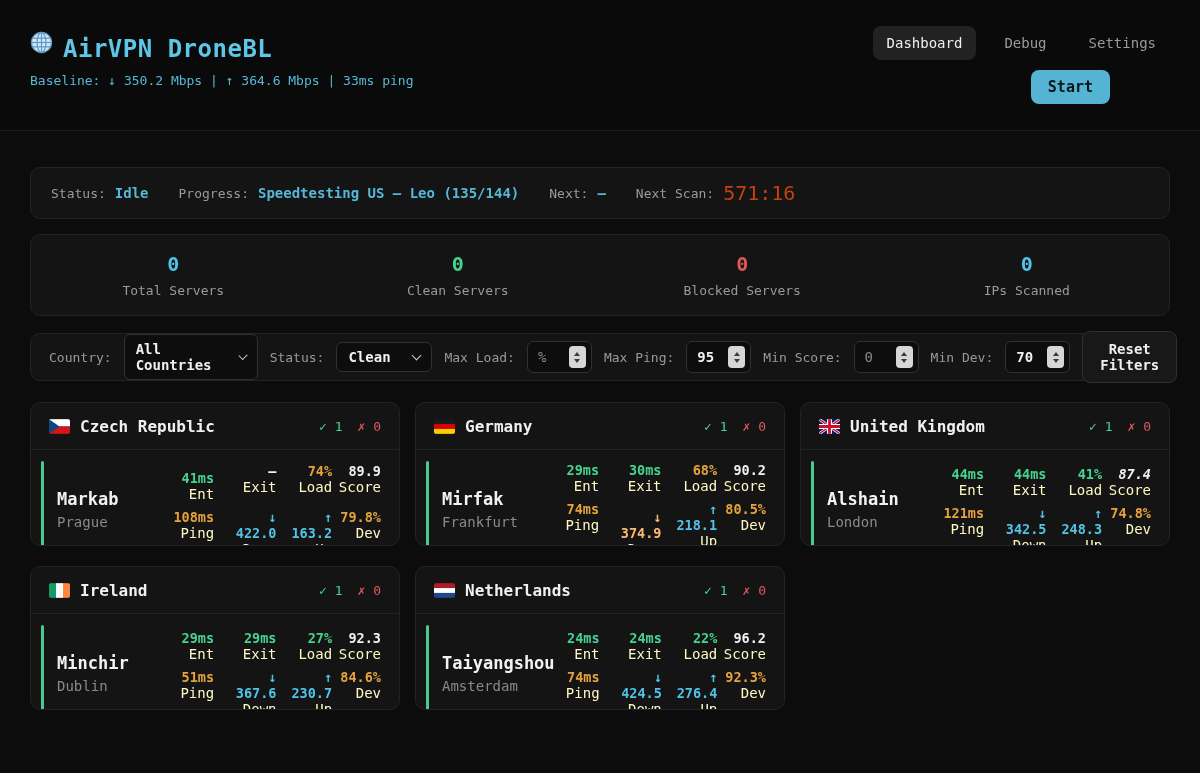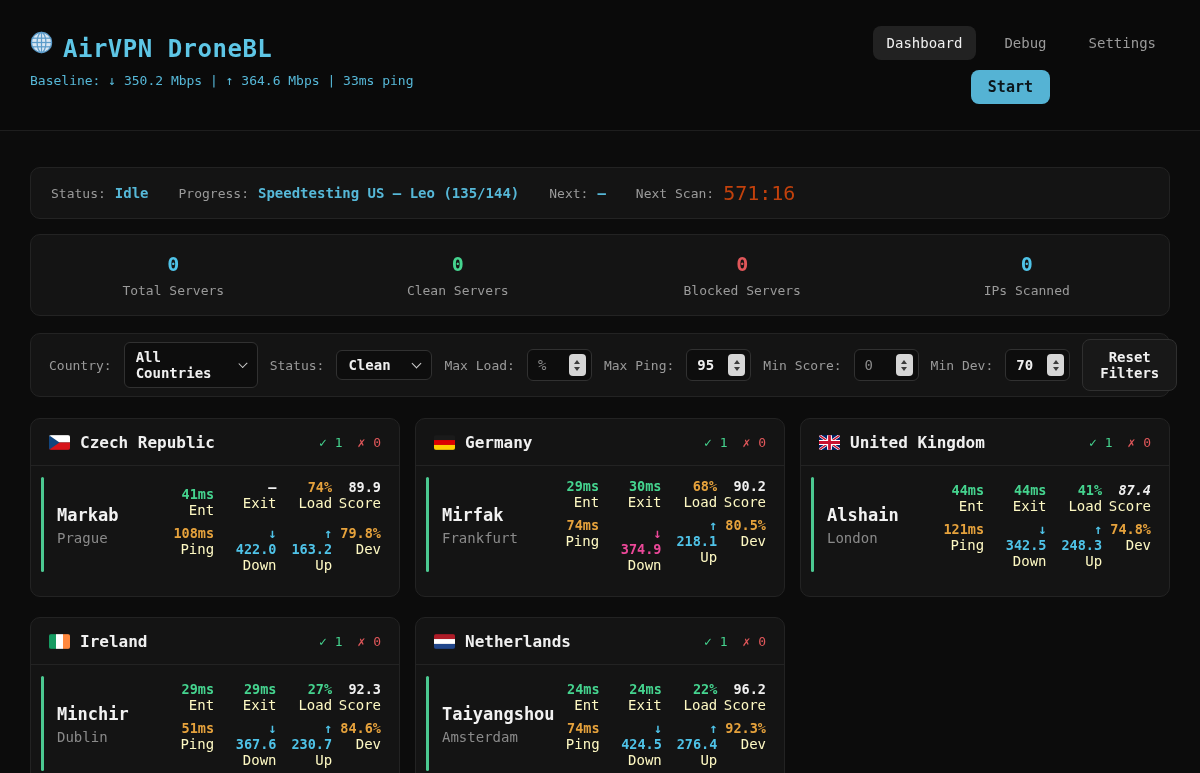--- a/index.html
+++ b/index.html
@@ -16,21 +16,21 @@
     display: flex; justify-content: space-between; align-items: flex-start;
   }
   .logo-row { display: flex; align-items: center; gap: 10px; }
   .app-title { font-size: 24px; font-weight: bold; color: #5ec6e6; letter-spacing: .5px; margin-top: 9px; }
   .baseline { margin-top: 10px; font-size: 13px; color: #56b8d8; }
   .header-right { display: flex; flex-direction: column; align-items: flex-end; }
   .nav-tabs { display: flex; align-items: flex-end; gap: 14px; }
   .tab { font-size: 14px; color: #9a9a9a; padding: 9px 14px; border-radius: 8px; cursor: pointer; }
   .tab.active { background: #222222; color: #f0f0f0; }
   .start-btn {
-    margin-top: 10px; margin-right: 120px;
+    margin-top: 10px; margin-right: 60px;
     background: #55b3d4; color: #0b161b; font-weight: bold; font-size: 15px;
     border: none; border-radius: 8px; padding: 8px 17px; cursor: pointer;
     font-family: inherit;
   }
   
   .main { padding: 36px 30px 0 30px; }
   .panel {
     background: #141414; border: 1px solid #232323; border-radius: 10px;
   }
   
@@ -38,21 +38,21 @@
   .sb-item { display: flex; align-items: center; gap: 9px; }
   .sb-label { font-size: 13px; color: #9a9a9a; }
   .sb-value { font-size: 14px; font-weight: bold; color: #56b8d8; }
   .sb-value.big { font-size: 20px; font-weight: normal; color: #c2410c; }
   
   .stats-row { margin-top: 15px; height: 82px; display: grid; grid-template-columns: repeat(4, 1fr); align-items: center; }
   .stat-box { text-align: center; }
   .stat-value { font-size: 20px; font-weight: bold; }
   .stat-label { margin-top: 7px; font-size: 13px; color: #9a9a9a; }
   
-  .filter-bar { margin-top: 17px; height: 64px; display: flex; align-items: center; gap: 12px; padding: 0 18px; }
+  .filter-bar { margin-top: 17px; height: 48px; display: flex; align-items: center; gap: 12px; padding: 0 18px; }
   .f-label { font-size: 13px; color: #9a9a9a; white-space: nowrap; }
   .select {
     display: flex; align-items: center; justify-content: space-between; gap: 12px;
     background: #0d0d0d; border: 1px solid #313131; border-radius: 6px;
     padding: 6px 11px; font-size: 14px; font-weight: bold; color: #f0f0f0; cursor: pointer;
   }
   .chevron-down {
     width: 7px; height: 7px; border-right: 1.6px solid #cfcfcf; border-bottom: 1.6px solid #cfcfcf;
     transform: rotate(45deg); margin-top: -3px;
   }
@@ -73,21 +73,21 @@
   .car-up { width: 0; height: 0; border-left: 3.5px solid transparent; border-right: 3.5px solid transparent; border-bottom: 4.5px solid #3a3a3a; }
   .car-dn { width: 0; height: 0; border-left: 3.5px solid transparent; border-right: 3.5px solid transparent; border-top: 4.5px solid #3a3a3a; }
   .reset-btn {
     margin-left: auto;
     background: #181818; border: 1px solid #2f2f2f; border-radius: 8px;
     color: #f0f0f0; font-weight: bold; font-size: 14px; padding: 9px 17px; cursor: pointer;
     font-family: inherit;
   }
   
   .cards-grid { margin-top: 21px; display: grid; grid-template-columns: repeat(3, 1fr); column-gap: 15px; row-gap: 20px; }
-  .card { background: #141414; border: 1px solid #232323; border-radius: 10px; height: 179px; overflow: hidden; }
+  .card { background: #141414; border: 1px solid #232323; border-radius: 10px; height: 144px; overflow: hidden; }
   .card-header {
     height: 47px; display: flex; align-items: center; gap: 10px;
     padding: 0 18px; border-bottom: 1px solid #232323;
   }
   .flag { display: inline-flex; border-radius: 2px; overflow: hidden; line-height: 0; }
   .country-name { font-size: 16px; font-weight: bold; color: #f0f0f0; }
   .counts { margin-left: auto; display: flex; gap: 15px; font-size: 13px; }
   .count-ok { color: #45d48f; }
   .count-bad { color: #e0575a; }
   .card-body { position: relative; height: 119px; display: flex; align-items: center; padding: 0 18px 0 26px; }
@@ -313,21 +313,21 @@
             </div>
             <div class="cell">
               <div class="cell-val" style="color: rgb(240, 240, 240);">90.2</div>
               <div class="cell-lbl">Score</div>
             </div>
             <div class="cell">
               <div class="cell-val" style="color: rgb(230, 162, 60);">74ms</div>
               <div class="cell-lbl">Ping</div>
             </div>
             <div class="cell">
-              <div class="cell-val" style="color: #ec4899; margin-top: 8px;">↓ 374.9</div>
+              <div class="cell-val" style="color: #fdba74; margin-top: 8px;">↓ 374.9</div>
               <div class="cell-lbl">Down</div>
             </div>
             <div class="cell">
               <div class="cell-val" style="color: rgb(79, 195, 232);">↑ 218.1</div>
               <div class="cell-lbl">Up</div>
             </div>
             <div class="cell">
               <div class="cell-val" style="color: rgb(230, 162, 60);">80.5%</div>
               <div class="cell-lbl">Dev</div>
             </div>

